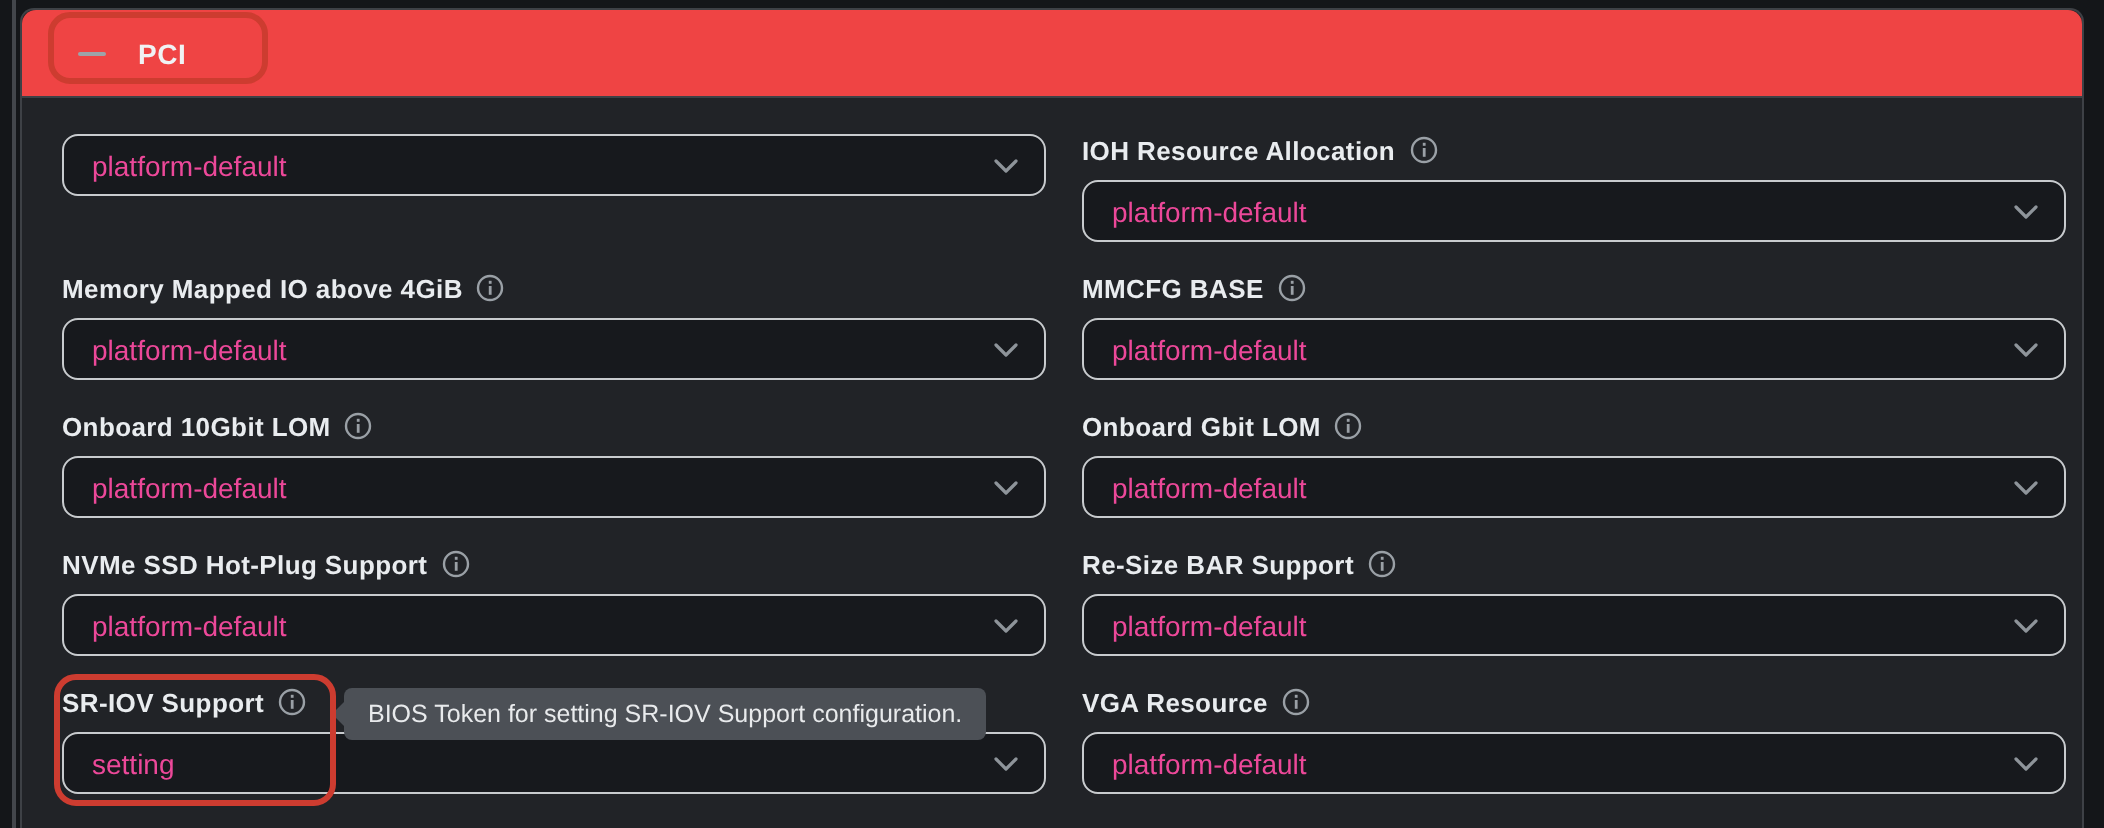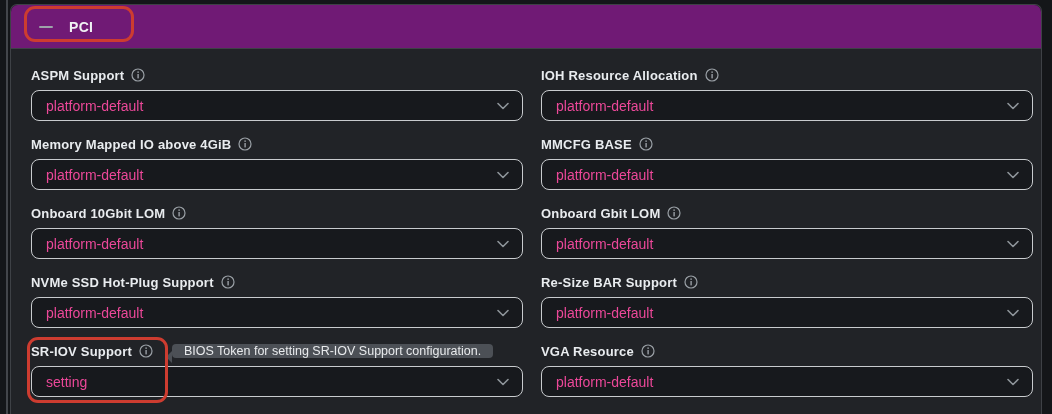--- a/index.html
+++ b/index.html
@@ -16,21 +16,21 @@
   }
   .card {
     position:absolute; left:10px; top:4px; width:1032px; height:412px;
     background:#212327;
     border:1px solid #3e4146;
     border-radius:7px 7px 0 0;
     border-bottom:none;
   }
   .card-header {
     height:44px;
-    background:#701a75;
+    background:#ef4444;
     border-bottom:1px solid #3e4146;
     border-radius:7px 7px 0 0;
     display:flex; align-items:center;
     padding-left:28px;
     cursor:pointer;
   }
   .collapse-icon {
     width:14px; height:2px; background:#9da3a9; border-radius:1px;
     margin-right:16px;
   }
@@ -59,21 +59,21 @@
     background:#17191d;
     border:1.5px solid #c8cbce;
     border-radius:8px;
     display:flex; align-items:center; justify-content:space-between;
     padding:0 13px 0 14px;
     cursor:pointer;
   }
   .select-value { font-size:14px; color:#ec4899; }
   .chev { display:inline-flex; width:12px; height:8px; }
   .tooltip {
-    position:absolute; left:172px; top:344px; height:14px;
+    position:absolute; left:172px; top:344px; height:26px;
     background:#4c5056; border-radius:4px;
     display:flex; align-items:center;
     padding:0 12px;
     font-size:12.5px; color:#e8eaec; white-space:nowrap;
     z-index:5;
   }
   .tooltip-arrow {
     position:absolute; left:-6px; top:7px;
     width:0; height:0;
     border-top:6px solid transparent;
@@ -99,30 +99,20 @@
 <div class="card">
 
   <div class="card-header">
     <span class="collapse-icon"></span>
     <span class="card-title">PCI</span>
   </div>
 
   <div class="card-body">
 
     <div class="field">
-      <div class="field-label-row">
-        <span class="label">ASPM Support</span>
-        <span class="info">
-            <svg viewBox="0 0 14 14">
-              <circle cx="7" cy="7" r="6" fill="none" stroke="#9aa0a6" stroke-width="1.2"></circle>
-              <rect x="6.4" y="6" width="1.4" height="4.4" fill="#9aa0a6"></rect>
-              <rect x="6.4" y="3.4" width="1.4" height="1.5" fill="#9aa0a6"></rect>
-            </svg>
-          </span>
-      </div>
       <div class="select">
         <span class="select-value">platform-default</span>
         <span class="chev">
             <svg viewBox="0 0 12 8">
               <polyline points="1,1.5 6,6.5 11,1.5" fill="none" stroke="#8e949a" stroke-width="1.6" stroke-linecap="round" stroke-linejoin="round"></polyline>
             </svg>
           </span>
       </div>
     </div>
 

